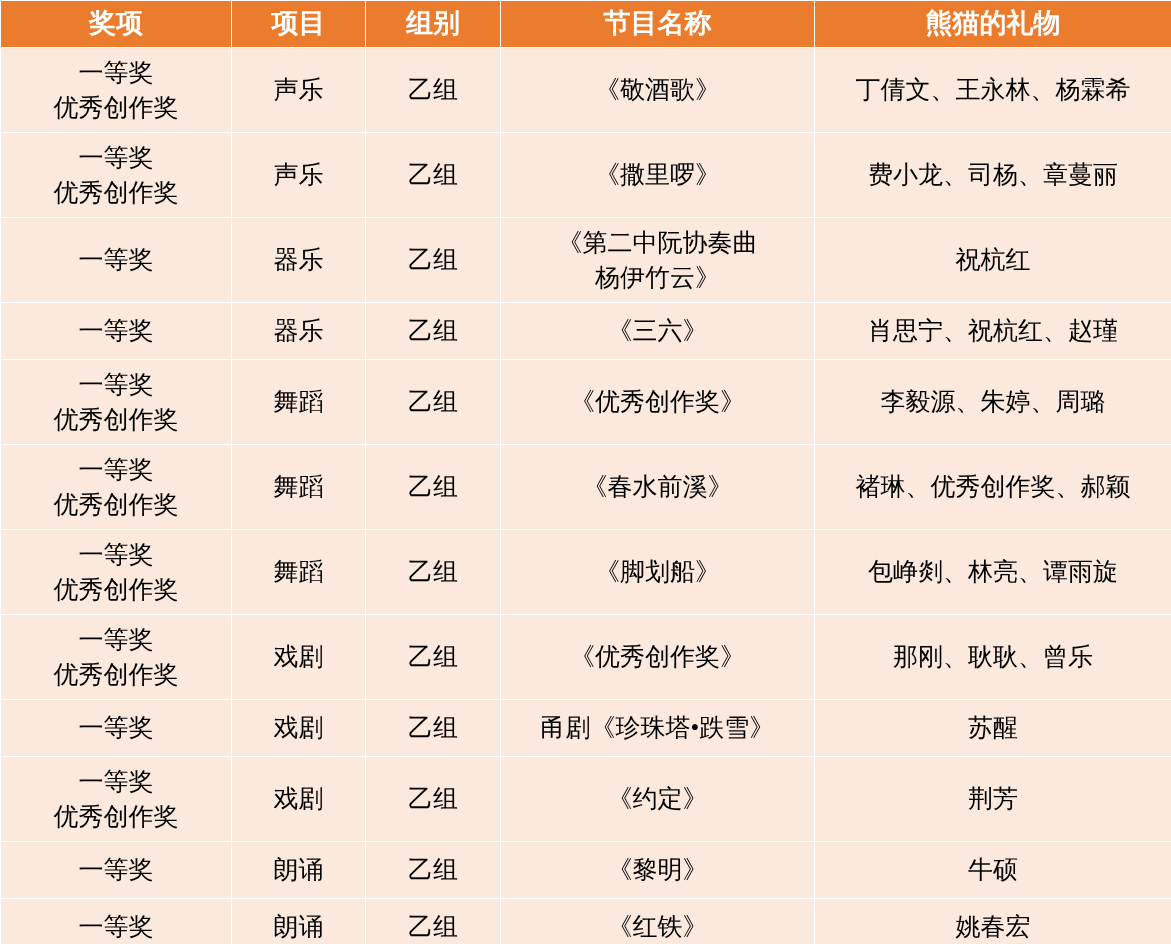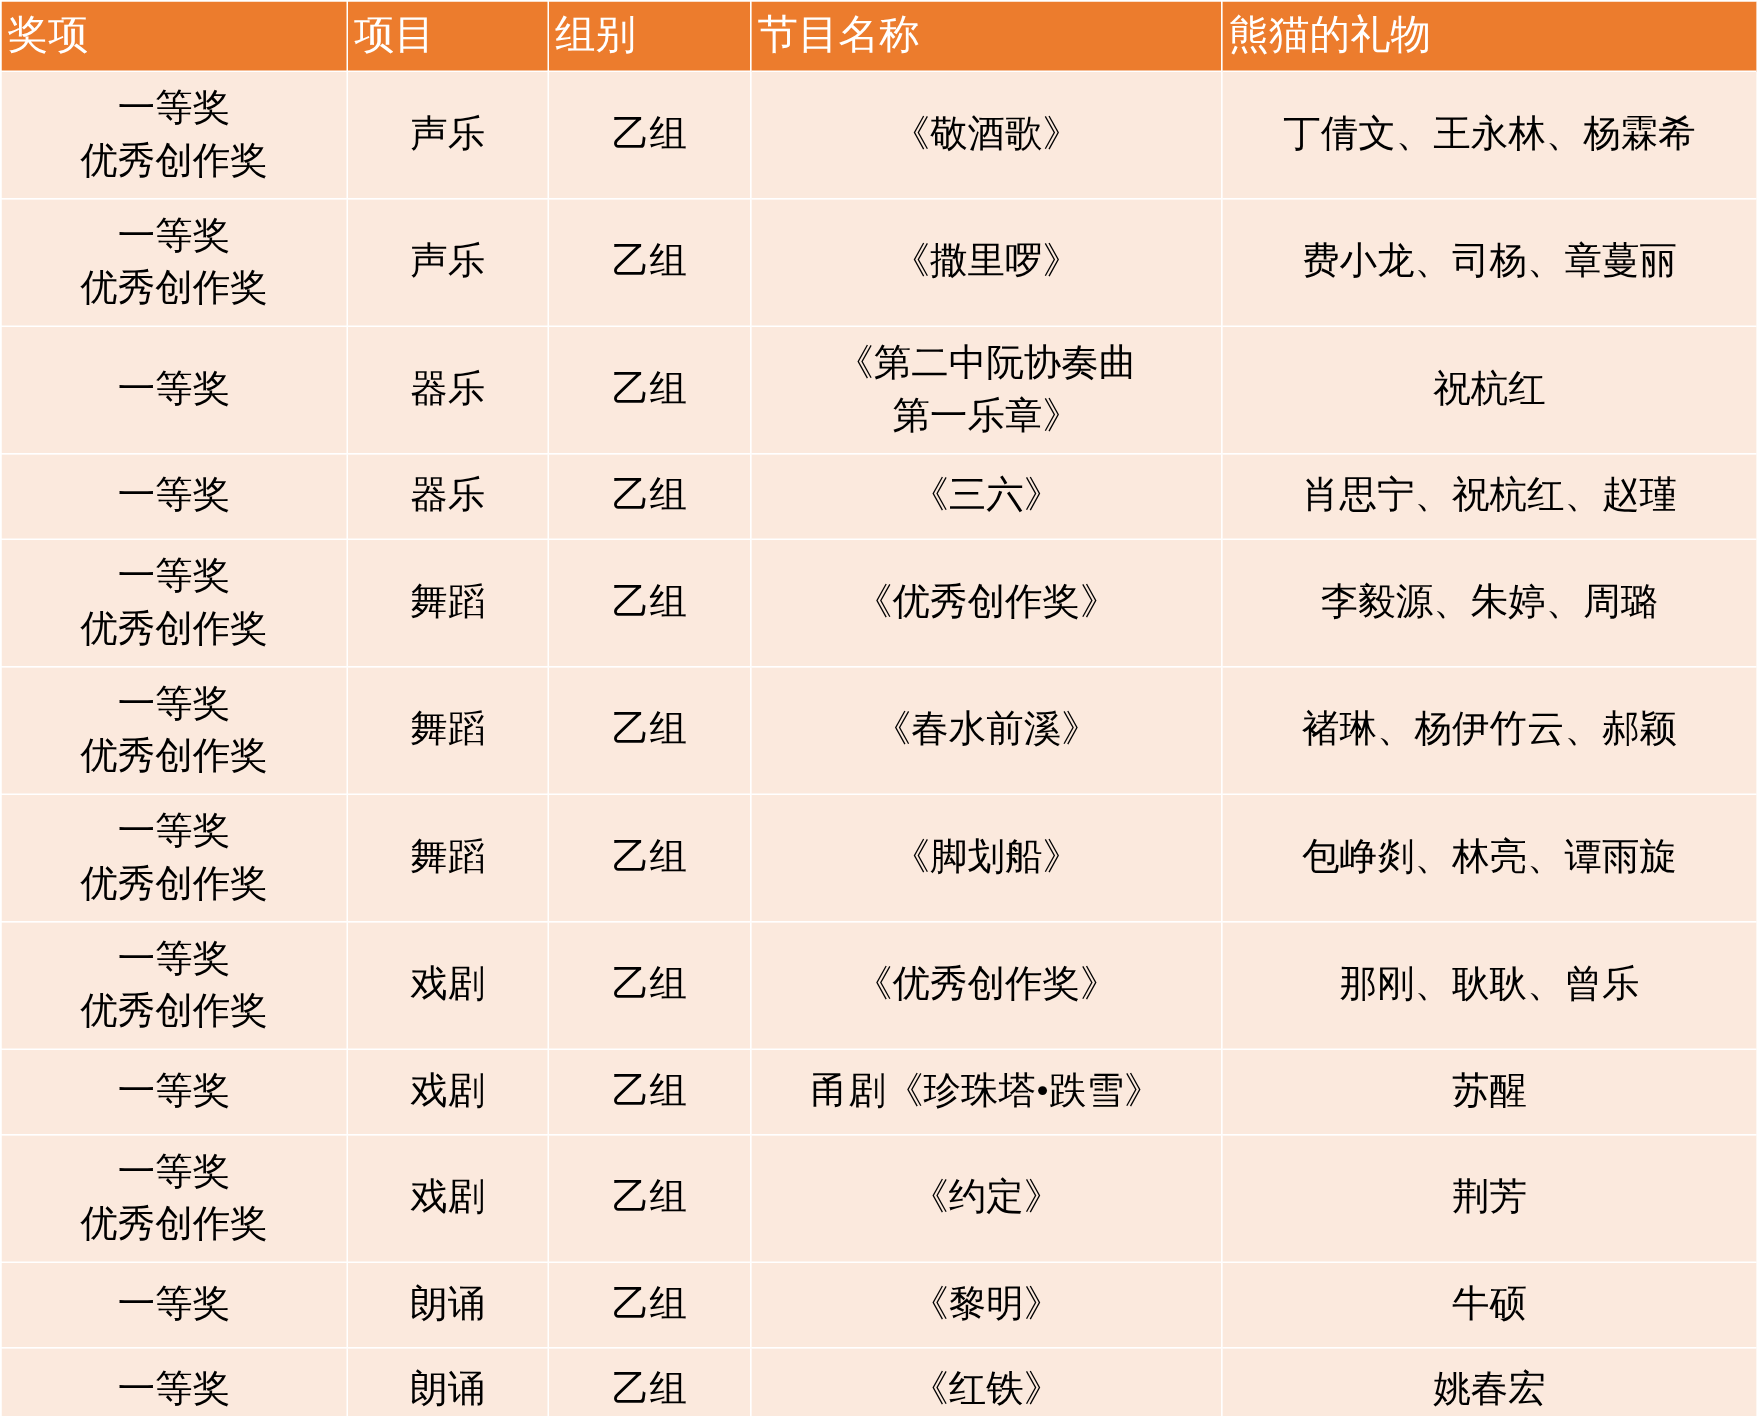--- a/index.html
+++ b/index.html
@@ -18,24 +18,24 @@
   }
   table.award-table col.c0 { width: 231px; }
   table.award-table col.c1 { width: 134px; }
   table.award-table col.c2 { width: 135px; }
   table.award-table col.c3 { width: 314px; }
   table.award-table col.c4 { width: 357px; }
 
   table.award-table th {
     background: #ec7c2d;
     color: #ffffff;
-    font-weight: normal;
+    font-weight: bold;
     font-size: 27px;
     line-height: 1.25;
-    text-align: left;
+    text-align: center;
     vertical-align: middle;
     border: 1px solid #ffffff;
     padding: 6px 4px;
     height: 34px;
   }
   table.award-table td {
     background: #fbe9dd;
     color: #000000;
     font-size: 25px;
     line-height: 1.42;
@@ -87,21 +87,21 @@
       <td>声乐</td>
       <td>乙组</td>
       <td>《撒里啰》</td>
       <td>费小龙、司杨、章蔓丽</td>
     </tr>
     <tr class="two-line">
       <td>一等奖</td>
       <td>器乐</td>
       <td>乙组</td>
       <td>《第二中阮协奏曲
-第一乐章》</td>
+杨伊竹云》</td>
       <td>祝杭红</td>
     </tr>
     <tr class="one-line">
       <td>一等奖</td>
       <td>器乐</td>
       <td>乙组</td>
       <td>《三六》</td>
       <td>肖思宁、祝杭红、赵瑾</td>
     </tr>
     <tr class="two-line">
@@ -111,21 +111,21 @@
       <td>乙组</td>
       <td>《优秀创作奖》</td>
       <td>李毅源、朱婷、周璐</td>
     </tr>
     <tr class="two-line">
       <td>一等奖
 优秀创作奖</td>
       <td>舞蹈</td>
       <td>乙组</td>
       <td>《春水前溪》</td>
-      <td>褚琳、杨伊竹云、郝颖</td>
+      <td>褚琳、优秀创作奖、郝颖</td>
     </tr>
     <tr class="two-line">
       <td>一等奖
 优秀创作奖</td>
       <td>舞蹈</td>
       <td>乙组</td>
       <td>《脚划船》</td>
       <td>包峥剡、林亮、谭雨旋</td>
     </tr>
     <tr class="two-line">

